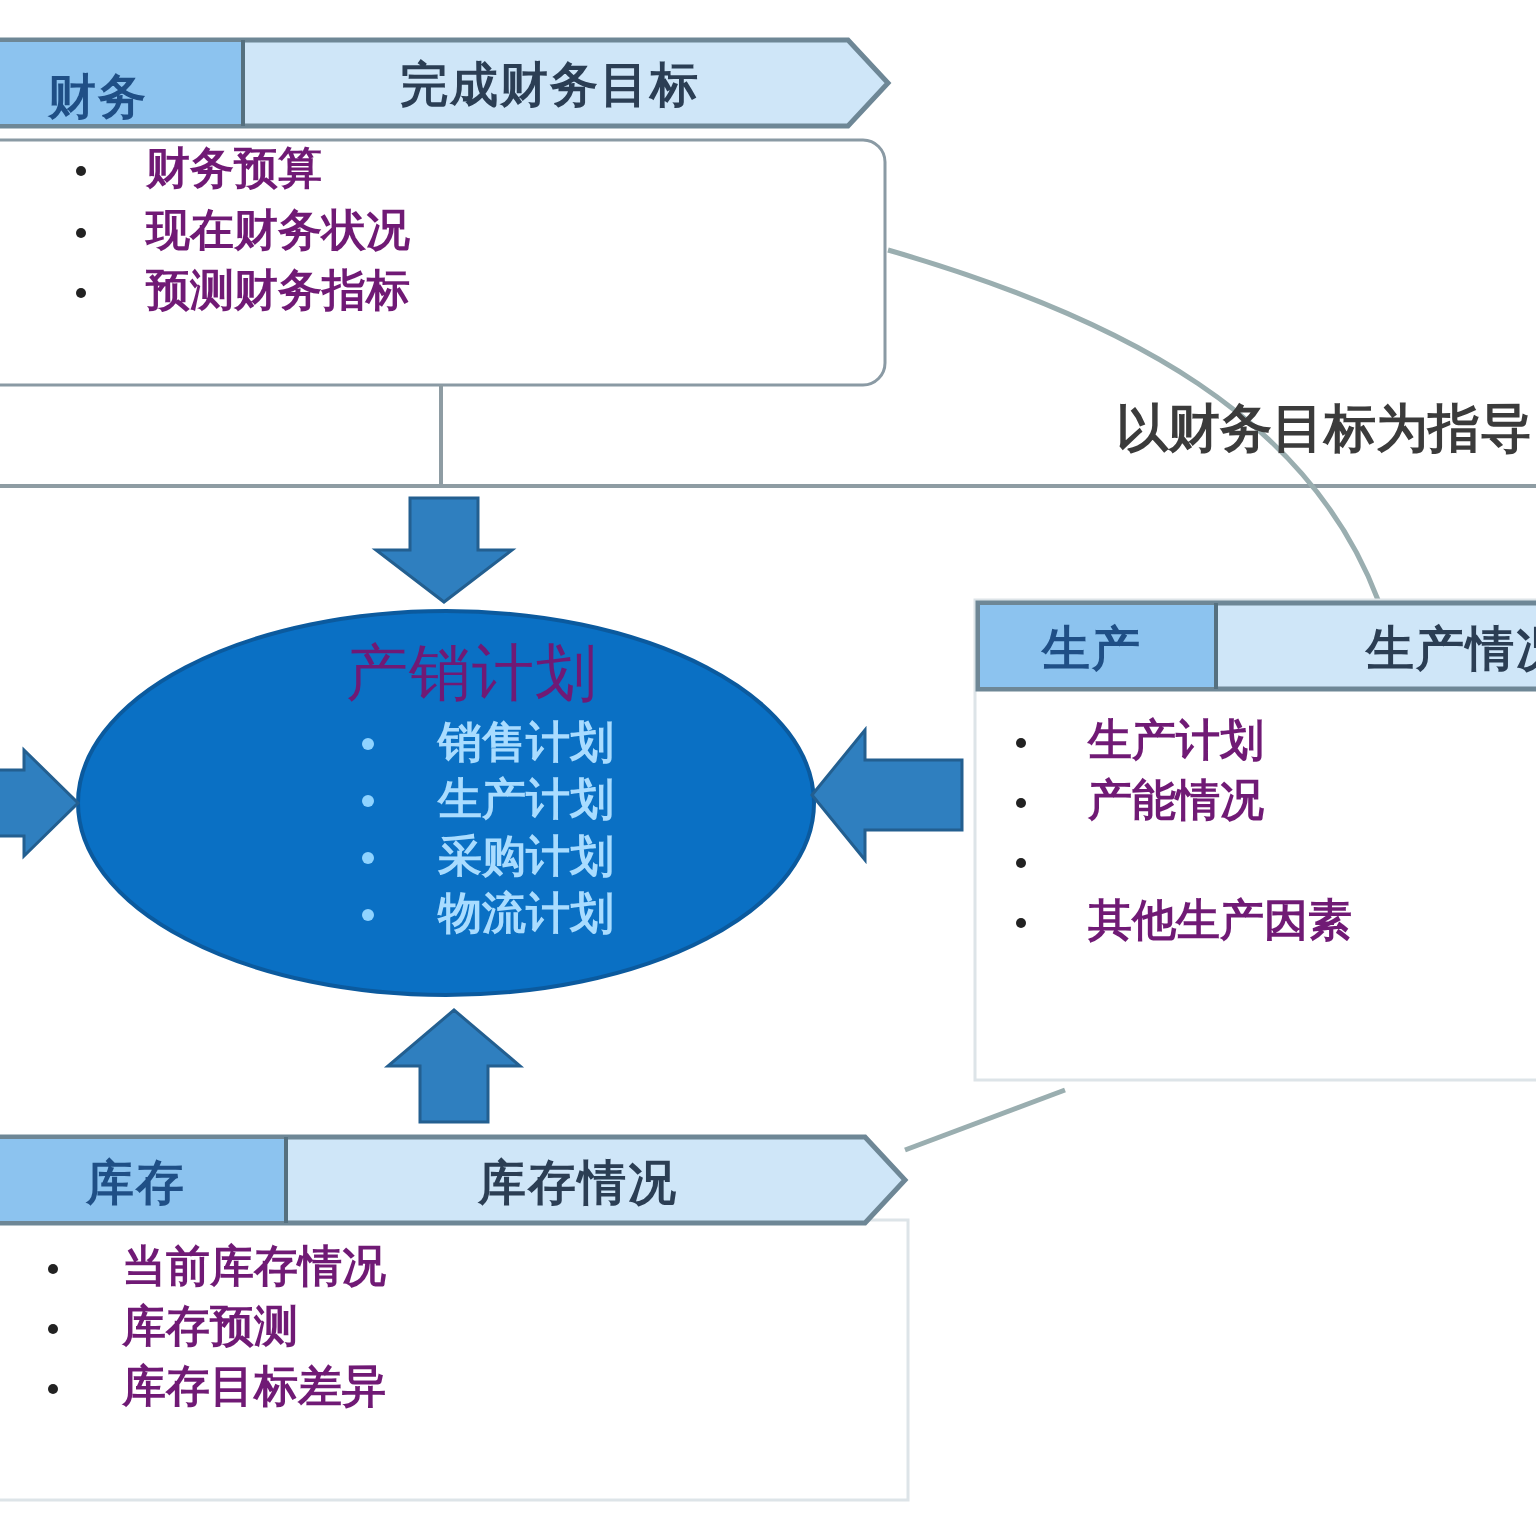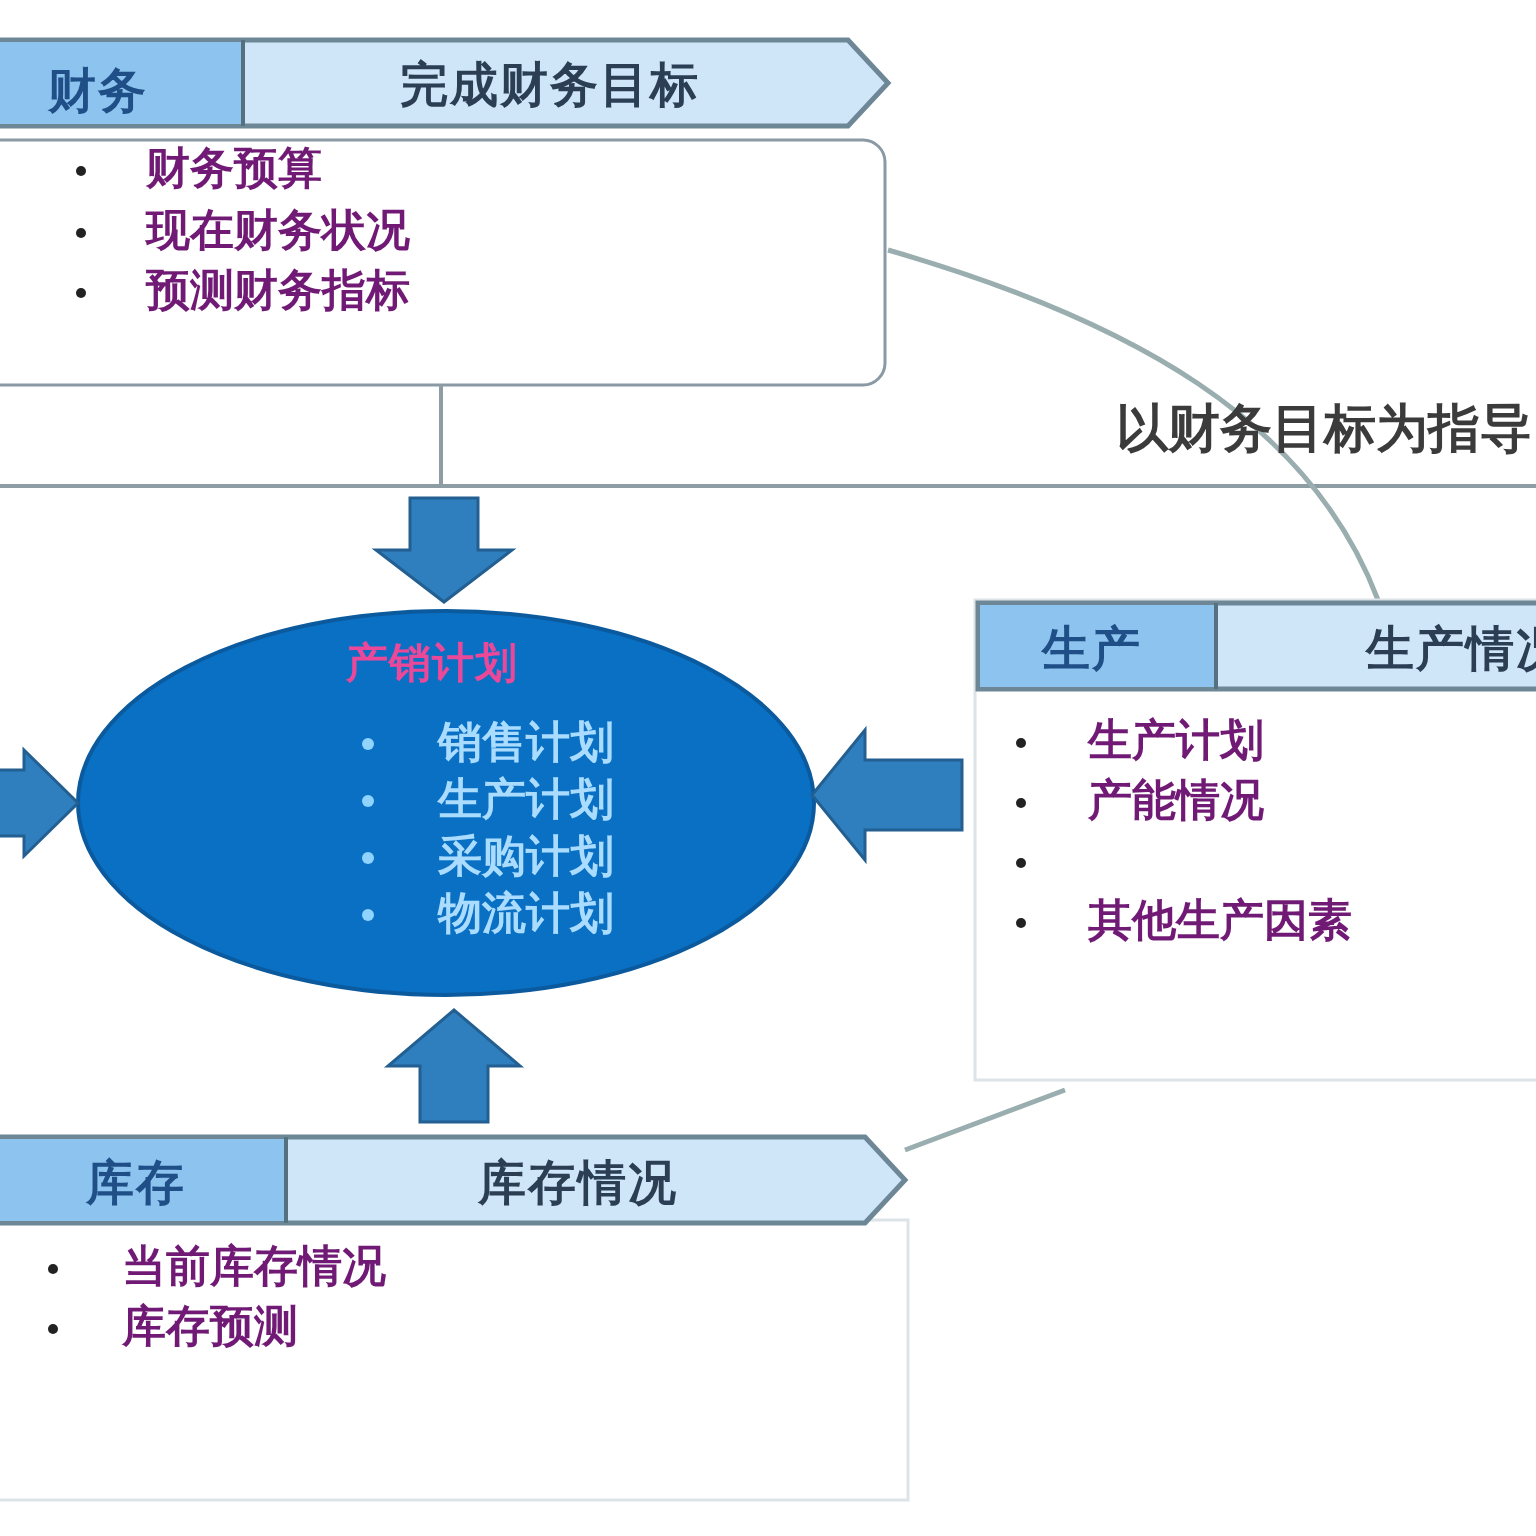--- a/index.html
+++ b/index.html
@@ -22,21 +22,21 @@
     .list li {
       position: relative; font-size: 44px; color: #701a75; white-space: nowrap;
       font-weight: bold; line-height: 1;
     }
     .list li .dot {
       position: absolute; width: 10px; height: 10px; border-radius: 50%;
       background: #222; top: 20px;
     }
 
     .ellipse-title {
-      position: absolute; font-size: 42px; font-weight: bold; color: #ec4899;
+      position: absolute; font-size: 62px; font-weight: normal; color: #701a75;
       white-space: nowrap; line-height: 1; letter-spacing: 1px;
     }
     .ellipse-list li { color: #a9dcff; font-size: 44px; font-weight: bold; }
     .ellipse-list li .dot { background: #8fd3ff; width: 12px; height: 12px; top: 18px; }
 
     .guide-label {
       position: absolute; font-size: 52px; color: #3b3b3b; white-space: nowrap;
       line-height: 1; font-weight: bold;
     }
   </style>
@@ -81,21 +81,21 @@
 
   <polygon points="410,498 478,498 478,550 512,550 444,602 376,550 410,550" fill="#2f7fbf" stroke="#235f90" stroke-width="3"></polygon>
 
   <polygon points="420,1122 488,1122 488,1066 520,1066 454,1010 388,1066 420,1066" fill="#2f7fbf" stroke="#235f90" stroke-width="3"></polygon>
 
   <polygon points="-10,770 24,770 24,750 78,803 24,856 24,836 -10,836" fill="#2f7fbf" stroke="#235f90" stroke-width="3"></polygon>
 
   <polygon points="962,760 865,760 865,730 812,795 865,860 865,830 962,830" fill="#2f7fbf" stroke="#235f90" stroke-width="3"></polygon>
 </svg>
 
-<div class="hdr-text hdr-tag" style="left:48px; top:66px;">财务</div>
+<div class="hdr-text hdr-tag" style="left:48px; top:72px;">财务</div>
 <div class="hdr-text" style="left:400px; top:60px;">完成财务目标</div>
 <ul class="list" style="left:70px; top:146px;">
   <li style="height:62px;"><span class="dot" style="left:6px;"></span><span style="margin-left:76px;">财务预算</span></li>
   <li style="height:60px;"><span class="dot" style="left:6px;"></span><span style="margin-left:76px;">现在财务状况</span></li>
   <li style="height:60px;"><span class="dot" style="left:6px;"></span><span style="margin-left:76px;">预测财务指标</span></li>
 </ul>
 
 <div class="guide-label" style="left:1116px; top:402px;">以财务目标为指导</div>
 
 <div class="ellipse-title" style="left:346px; top:642px;">产销计划</div>
@@ -113,13 +113,14 @@
   <li style="height:60px;"><span class="dot" style="left:4px;"></span><span style="margin-left:76px;">产能情况</span></li>
   <li style="height:60px;"><span class="dot" style="left:4px;"></span></li>
   <li style="height:60px;"><span class="dot" style="left:4px;"></span><span style="margin-left:76px;">其他生产因素</span></li>
 </ul>
 
 <div class="hdr-text hdr-tag" style="left:86px; top:1158px;">库存</div>
 <div class="hdr-text" style="left:478px; top:1158px;">库存情况</div>
 <ul class="list" style="left:44px; top:1244px;">
   <li style="height:60px;"><span class="dot" style="left:4px;"></span><span style="margin-left:78px;">当前库存情况</span></li>
   <li style="height:60px;"><span class="dot" style="left:4px;"></span><span style="margin-left:78px;">库存预测</span></li>
+  <li style="height:60px;"><span class="dot" style="left:4px;"></span><span style="margin-left:78px;">库存目标差异</span></li>
 </ul>
 
 </body></html>

